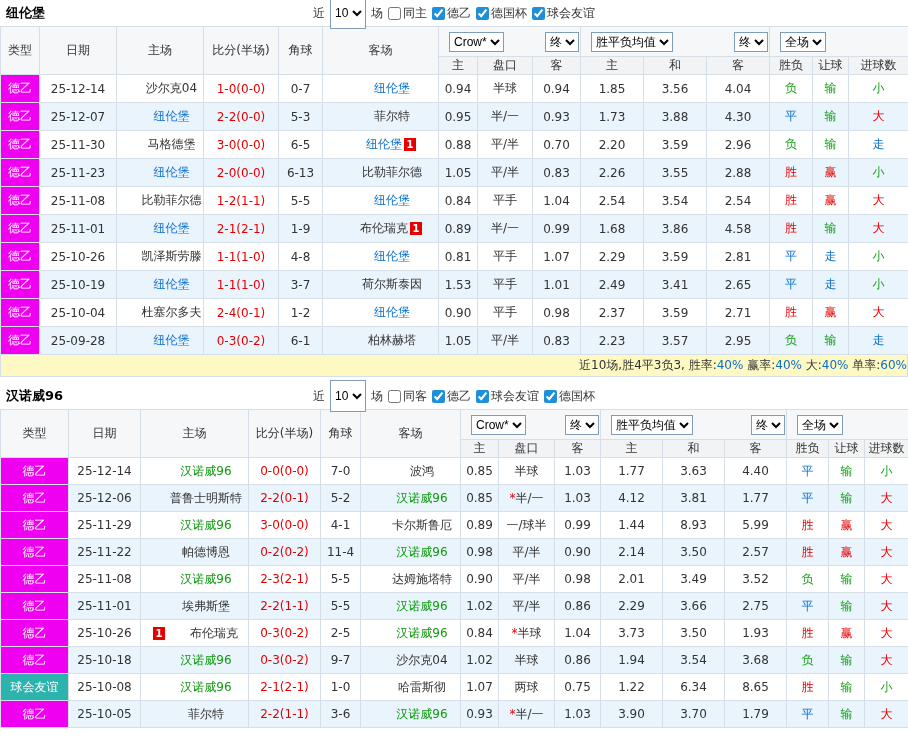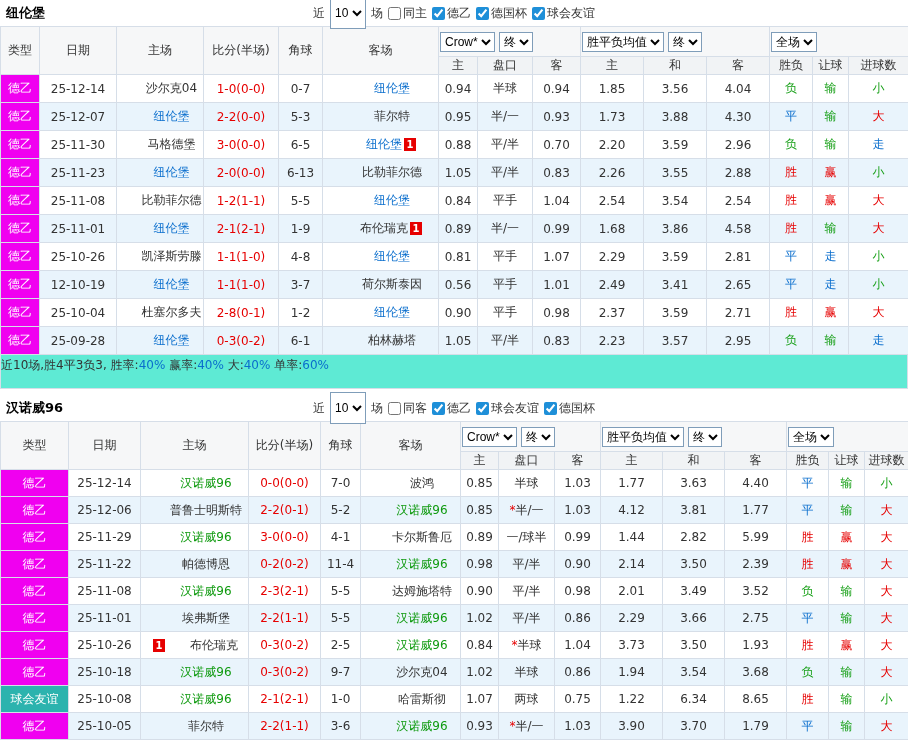--- a/index.html
+++ b/index.html
@@ -45,21 +45,21 @@
 
   
   table { border-collapse:collapse; table-layout:fixed; width:908px; }
   th, td {
     border:1px solid #d6dee8; text-align:center; overflow:hidden;
     white-space:nowrap; padding:0 1px;
   }
   thead th { background:#f6f7f8; font-weight:normal; color:#333; }
   tr.h1 th { height:30px; }
   tr.h2 th { height:18px; background:#f1f3f5; }
-  .group-sel { display:flex; justify-content:flex-start; gap:4px; align-items:center; }
+  .group-sel { display:flex; justify-content:space-between; gap:4px; align-items:center;padding-left:9px; }
   thead select { height:20px; font-size:12px; border:1px solid #7f9db9; background:#fff; }
 
   tbody tr { height:28px; background:#fff; }
   .section-1 tbody tr { height:27px; }
   tbody tr.alt { background:#e9f4fc; }
 
   .league-cell { color:#fff; font-weight:normal; }
   .lg-m { background:#f000f0; }
   .lg-t { background:#2cb3ae; }
   .date-cell { color:#333; }
@@ -71,22 +71,22 @@
     font-size:10px; line-height:13px; margin:0 2px; vertical-align:middle; font-weight:bold;
   }
   .c-red { color:#e60000; }
   .c-green { color:#18a018; }
   .c-blue { color:#0a6ecd; }
   .bold { font-weight:normal; }
   .score-cell { }
   .odds-cell { color:#333; }
 
   .summary-row {
-    height:34px; line-height:20px; text-align:left;
-    border:1px solid #d6dee8; border-top:none; background:#5eead4;
+    height:22px; line-height:20px; text-align:right;
+    border:1px solid #d6dee8; border-top:none; background:#fef9c3;
   }
   .section + .section { margin-top:6px; }
 </style>
 </head>
 <body>
 
 <div class="window">
 
 
   <div class="section section-0">
@@ -286,40 +286,40 @@
             <td class="odds-cell">1.07</td>
             <td class="odds-cell">2.29</td>
             <td class="odds-cell">3.59</td>
             <td class="odds-cell">2.81</td>
             <td class="c-blue bold">平</td>
             <td class="c-blue bold">走</td>
             <td class="c-green bold">小</td>
           </tr>
           <tr class="alt">
             <td class="league-cell lg-m">德乙</td>
-            <td class="date-cell">12-10-19</td>
+            <td class="date-cell">25-10-19</td>
             <td class="team-cell"><span class="team team-blue">纽伦堡</span></td>
             <td class="score-cell c-red">1-1(1-0)</td>
             <td class="corner-cell">3-7</td>
             <td class="team-cell"><span class="team">荷尔斯泰因</span></td>
-            <td class="odds-cell">0.56</td>
+            <td class="odds-cell">1.53</td>
             <td class="odds-cell">平手</td>
             <td class="odds-cell">1.01</td>
             <td class="odds-cell">2.49</td>
             <td class="odds-cell">3.41</td>
             <td class="odds-cell">2.65</td>
             <td class="c-blue bold">平</td>
             <td class="c-blue bold">走</td>
             <td class="c-green bold">小</td>
           </tr>
           <tr>
             <td class="league-cell lg-m">德乙</td>
             <td class="date-cell">25-10-04</td>
             <td class="team-cell"><span class="team">杜塞尔多夫</span></td>
-            <td class="score-cell c-red">2-8(0-1)</td>
+            <td class="score-cell c-red">2-4(0-1)</td>
             <td class="corner-cell">1-2</td>
             <td class="team-cell"><span class="team team-blue">纽伦堡</span></td>
             <td class="odds-cell">0.90</td>
             <td class="odds-cell">平手</td>
             <td class="odds-cell">0.98</td>
             <td class="odds-cell">2.37</td>
             <td class="odds-cell">3.59</td>
             <td class="odds-cell">2.71</td>
             <td class="c-red bold">胜</td>
             <td class="c-red bold">赢</td>
@@ -468,39 +468,39 @@
             <td class="league-cell lg-m">德乙</td>
             <td class="date-cell">25-11-29</td>
             <td class="team-cell"><span class="team team-green">汉诺威96</span></td>
             <td class="score-cell c-red">3-0(0-0)</td>
             <td class="corner-cell">4-1</td>
             <td class="team-cell"><span class="team">卡尔斯鲁厄</span></td>
             <td class="odds-cell">0.89</td>
             <td class="odds-cell">一/球半</td>
             <td class="odds-cell">0.99</td>
             <td class="odds-cell">1.44</td>
-            <td class="odds-cell">2.82</td>
+            <td class="odds-cell">8.93</td>
             <td class="odds-cell">5.99</td>
             <td class="c-red bold">胜</td>
             <td class="c-red bold">赢</td>
             <td class="c-red bold">大</td>
           </tr>
           <tr class="alt">
             <td class="league-cell lg-m">德乙</td>
             <td class="date-cell">25-11-22</td>
             <td class="team-cell"><span class="team">帕德博恩</span></td>
             <td class="score-cell c-red">0-2(0-2)</td>
             <td class="corner-cell">11-4</td>
             <td class="team-cell"><span class="team team-green">汉诺威96</span></td>
             <td class="odds-cell">0.98</td>
             <td class="odds-cell">平/半</td>
             <td class="odds-cell">0.90</td>
             <td class="odds-cell">2.14</td>
             <td class="odds-cell">3.50</td>
-            <td class="odds-cell">2.39</td>
+            <td class="odds-cell">2.57</td>
             <td class="c-red bold">胜</td>
             <td class="c-red bold">赢</td>
             <td class="c-red bold">大</td>
           </tr>
           <tr>
             <td class="league-cell lg-m">德乙</td>
             <td class="date-cell">25-11-08</td>
             <td class="team-cell"><span class="team team-green">汉诺威96</span></td>
             <td class="score-cell c-red">2-3(2-1)</td>
             <td class="corner-cell">5-5</td>

